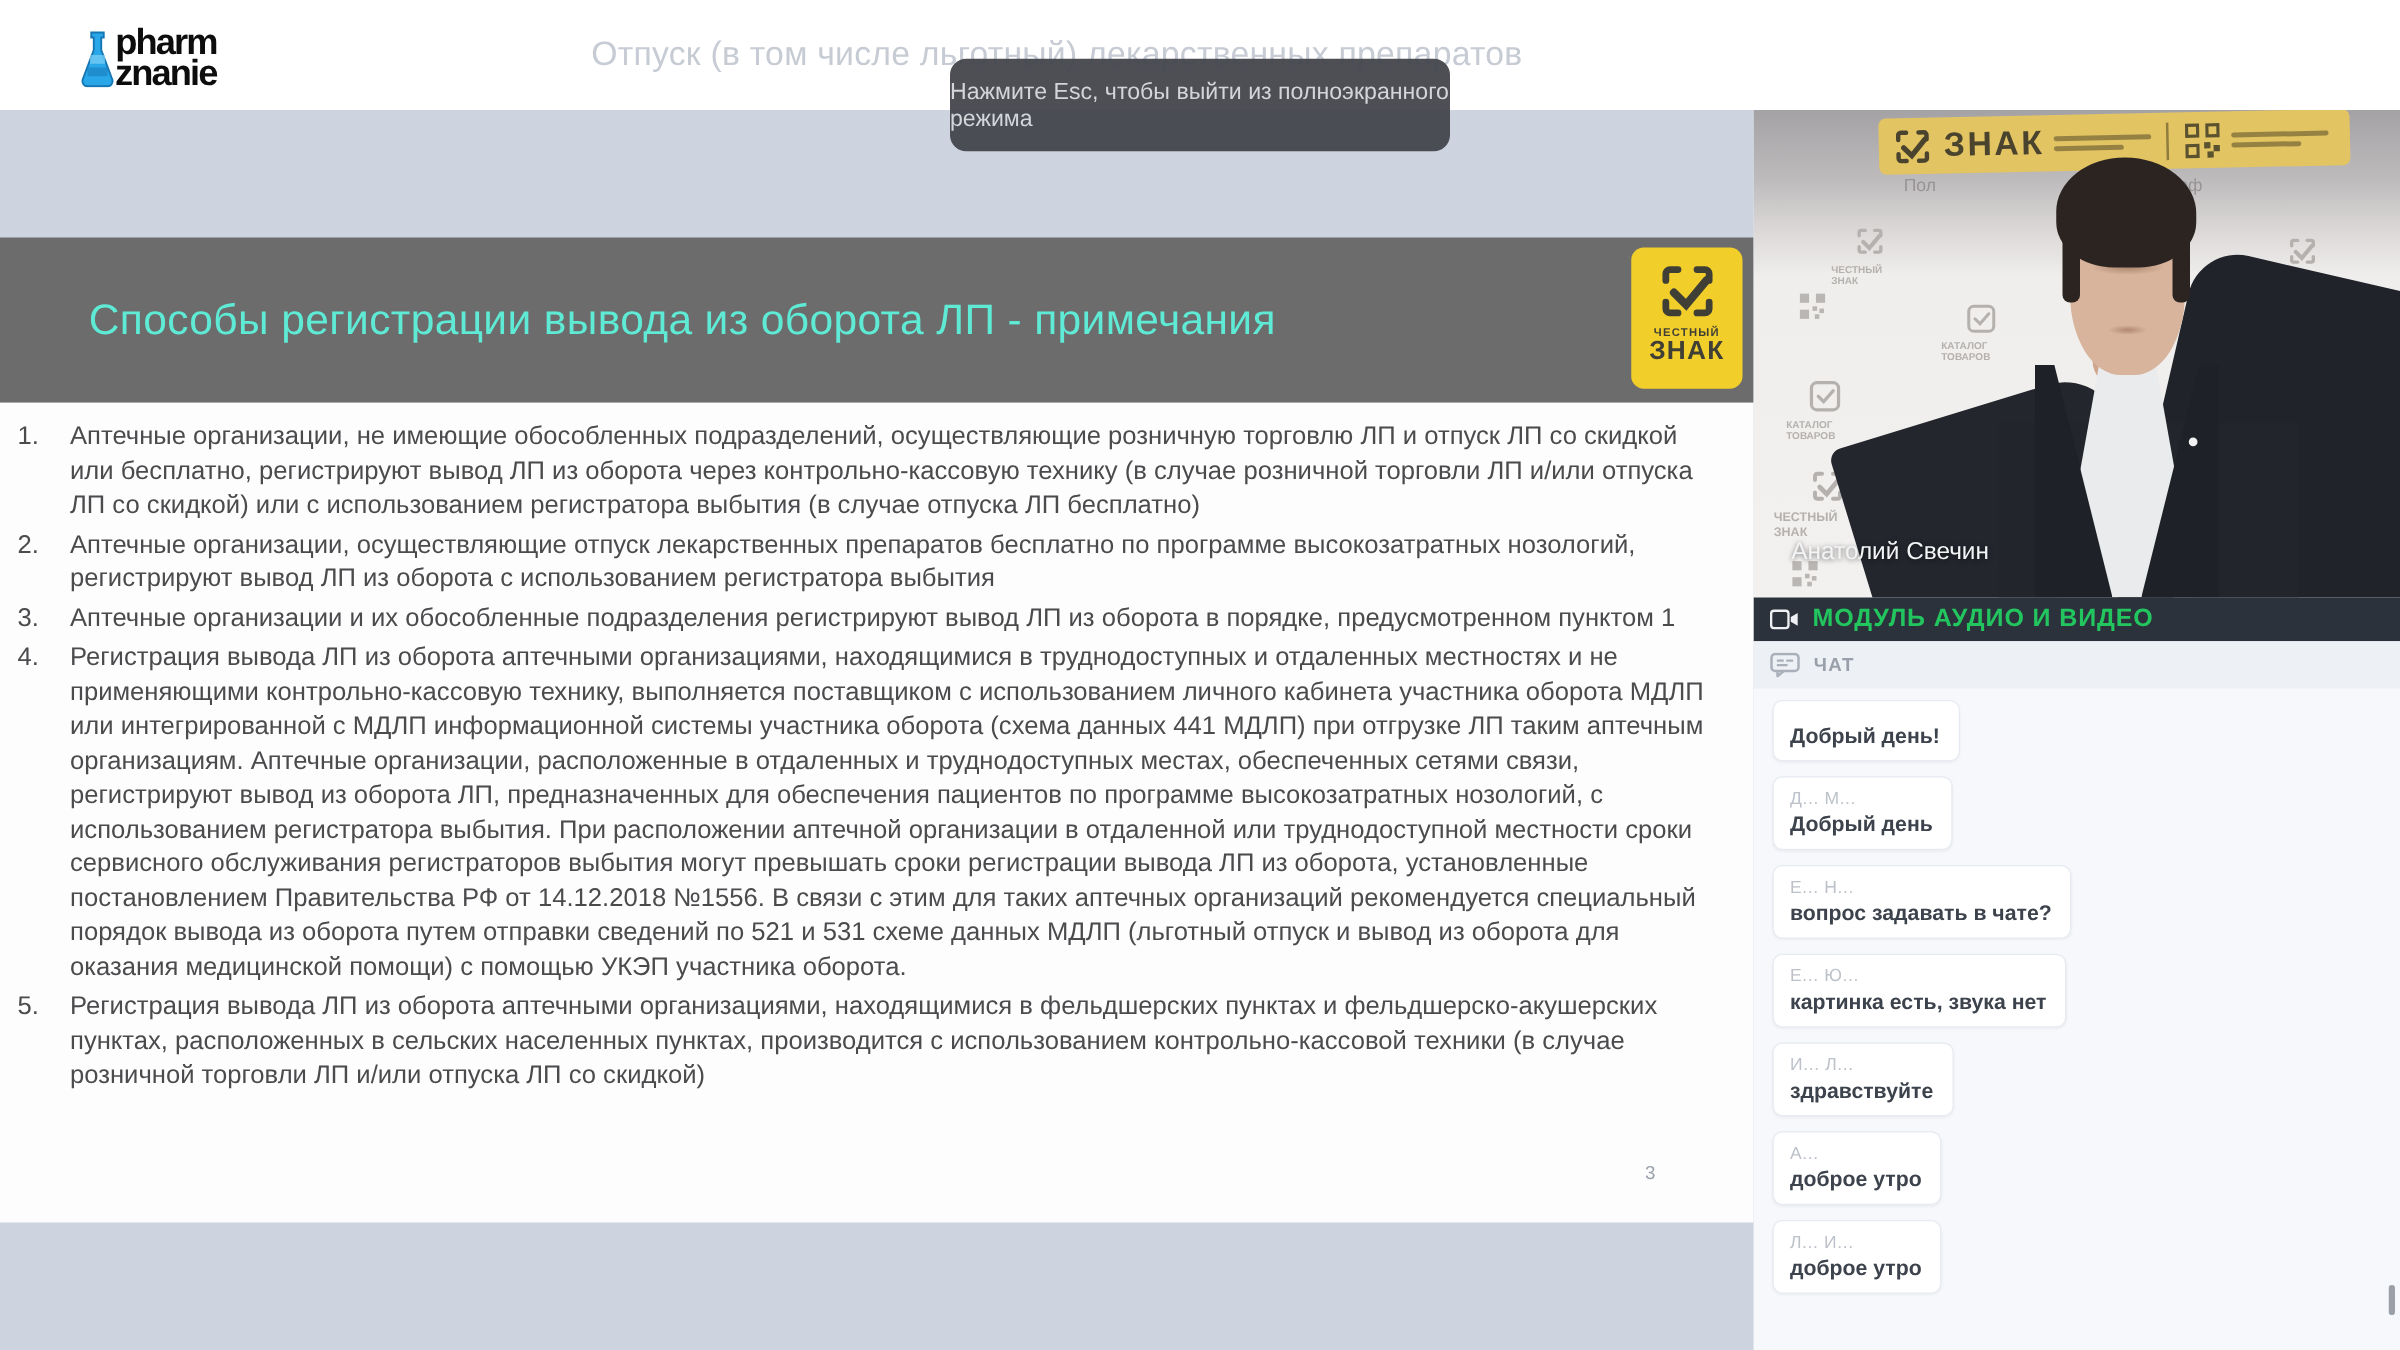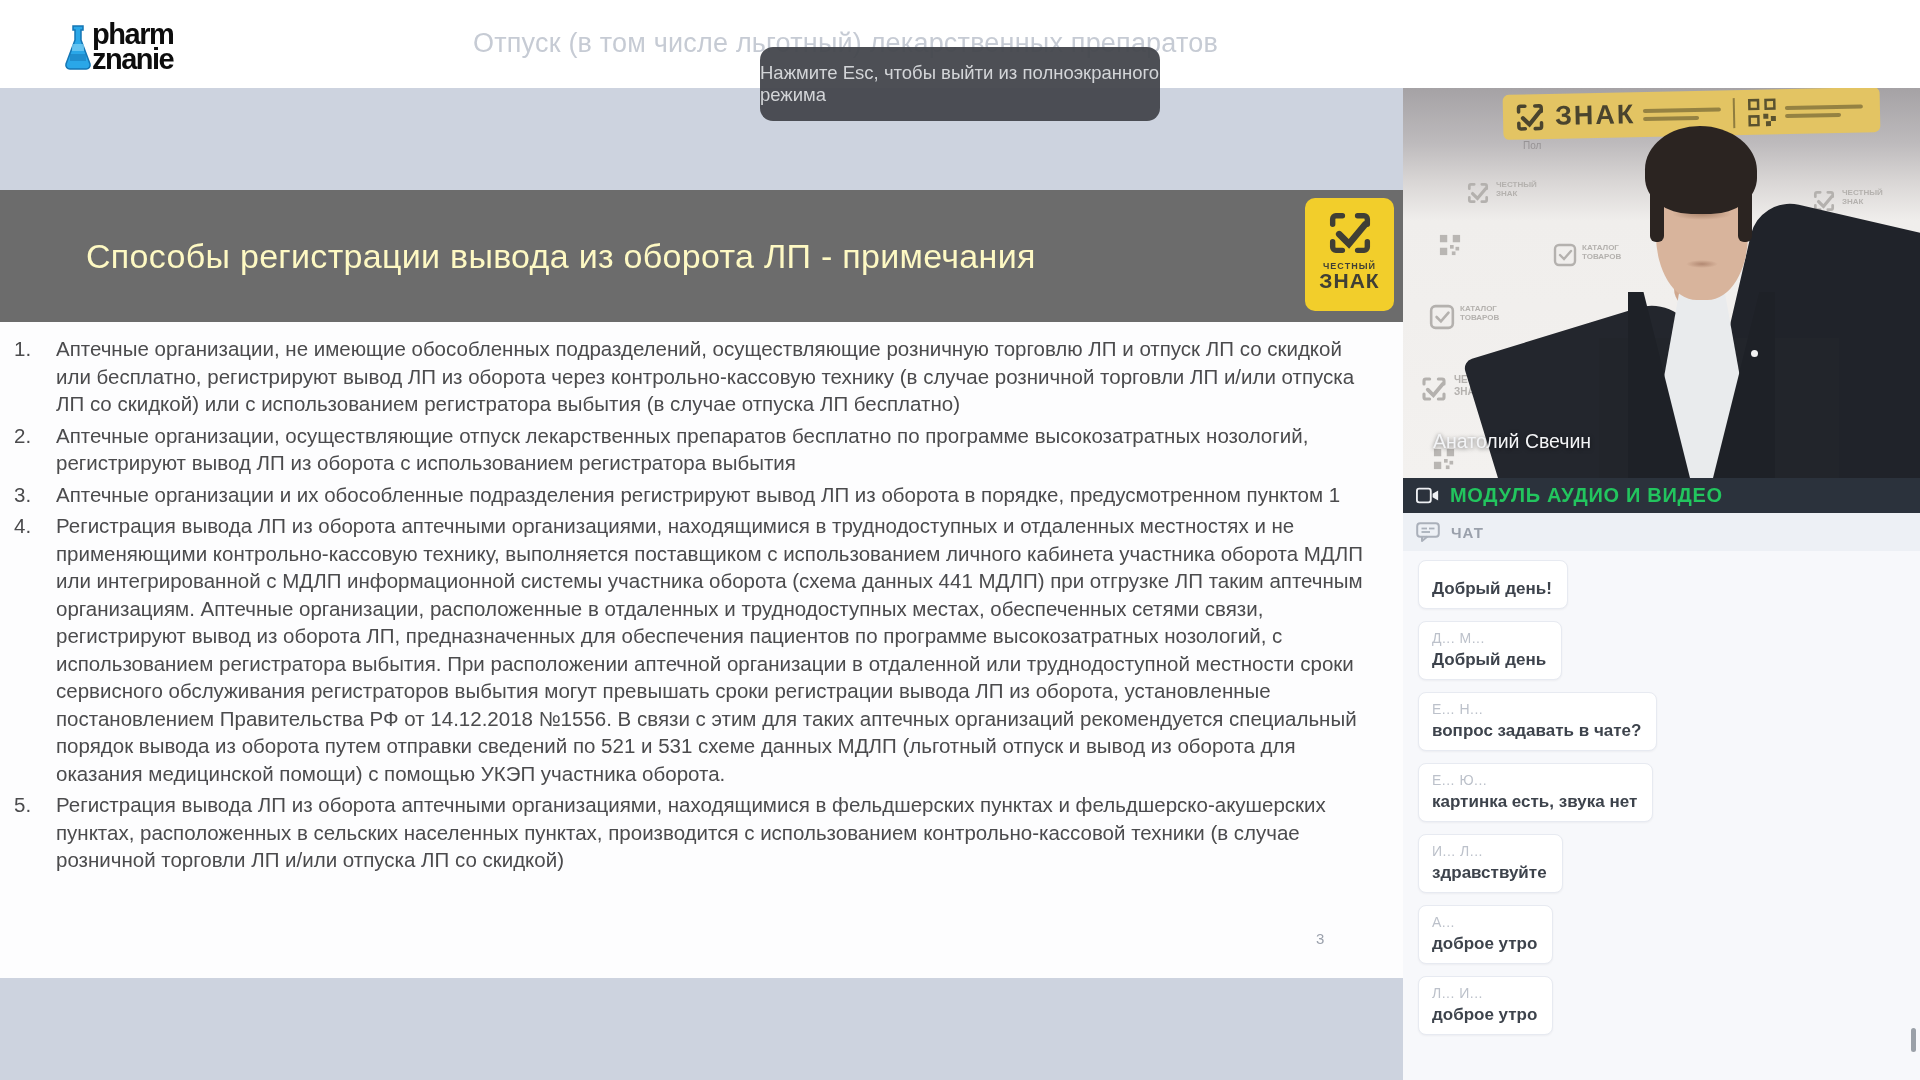--- a/index.html
+++ b/index.html
@@ -14,22 +14,22 @@
   .webinar-title{position:absolute;left:473px;top:28px;font-size:27px;color:#c6cbd4;letter-spacing:0.2px;white-space:nowrap;}
 
   
   .esc-tooltip{position:absolute;left:760px;top:47px;width:400px;height:74px;background:rgba(67,70,76,0.95);
     border-radius:13px;z-index:60;display:flex;align-items:center;justify-content:center;}
   .esc-tooltip span{color:#d3d5d8;font-size:18.5px;}
 
   
   .stage{position:absolute;left:0;top:88px;width:1403px;height:992px;background:#cdd3df;overflow:hidden;}
   .slide-banner{position:absolute;left:0;top:102px;width:1403px;height:132px;background:#6c6c6c;}
-  .slide-title{position:absolute;left:86px;top:0;height:132px;display:flex;align-items:center;
-    color:#fef9c3;font-size:34px;letter-spacing:0.3px;}
+  .slide-title{position:absolute;left:71px;top:0;height:132px;display:flex;align-items:center;
+    color:#5eead4;font-size:34px;letter-spacing:0.3px;}
   .cz-badge{position:absolute;left:1305px;top:110px;width:89px;height:113px;background:#f2ce2b;border-radius:10px;
     display:flex;flex-direction:column;align-items:center;justify-content:flex-start;padding-top:9px;box-sizing:border-box;z-index:3;}
   .cz-badge .cz-top{color:#403f35;font-size:9px;font-weight:700;letter-spacing:1px;margin-top:2px;}
   .cz-badge .cz-bottom{color:#403f35;font-size:21px;font-weight:800;letter-spacing:1px;margin-top:-2px;}
   .slide-white{position:absolute;left:0;top:234px;width:1403px;height:656px;background:#fdfdfe;}
   .slide-body{position:absolute;left:0;top:13px;width:1403px;box-sizing:border-box;padding:0 28px 0 12px;}
   .item{position:relative;padding-left:44px;margin-bottom:4px;font-size:20.5px;line-height:27.5px;color:#4b4b4d;}
   .item .num{position:absolute;left:2px;top:0;width:34px;}
   .page-num{position:absolute;left:1316px;top:608px;color:#9ba1ac;font-size:15px;}
 
@@ -39,24 +39,24 @@
   
   .video{position:absolute;left:0;top:0;width:517px;height:390px;overflow:hidden;
     background:linear-gradient(180deg,#a5a2a5 0%,#bdbabc 14%,#d9d6d5 24%,#f0eeec 34%,#f3f1ef 100%);}
   .banner-yellow{position:absolute;left:100px;top:3px;width:377px;height:45px;background:#e3c463;border-radius:6px;
     transform:rotate(-1.2deg);display:flex;align-items:center;padding:0 10px;box-sizing:border-box;gap:8px;}
   .banner-yellow .brand{color:#4a442e;font-size:27px;font-weight:800;letter-spacing:2px;}
   .tiny-lines{display:flex;flex-direction:column;gap:4px;}
   .tiny-lines i{display:block;width:78px;height:4px;background:rgba(86,76,40,0.55);border-radius:2px;}
   .tiny-lines i.short{width:56px;}
   .banner-div{width:2px;height:30px;background:rgba(86,76,40,0.6);margin:0 4px;}
-  .backdrop-url{position:absolute;left:120px;top:52px;width:290px;color:#979395;font-size:10px;display:flex;gap:36px;}
+  .backdrop-url{position:absolute;left:120px;top:52px;width:290px;color:#979395;font-size:14px;display:flex;gap:36px;}
   .backdrop-url .frag-l{margin-left:0;}
   .backdrop-url .frag-r{margin-left:118px;}
-  .mark{position:absolute;display:flex;align-items:flex-start;gap:5px;color:#b9b6b3;}
+  .mark{position:absolute;display:flex;align-items:flex-end;gap:5px;color:#b9b6b3;flex-direction:column;}
   .mark .mlabel{font-size:8px;font-weight:700;text-transform:uppercase;line-height:1.15;width:44px;color:#b4b1ae;}
 
   
   .jacket-right{position:absolute;left:315px;top:135px;width:280px;height:340px;background:#20232a;
     border-radius:40px 10px 0 0;transform:rotate(13deg);}
   .jacket-left{position:absolute;left:88px;top:235px;width:230px;height:230px;background:#23262d;
     border-radius:10px 46px 0 0;transform:rotate(-17deg);}
   .torso{position:absolute;left:196px;top:250px;width:240px;height:140px;background:#22252b;}
   .neck{position:absolute;left:271px;top:170px;width:50px;height:52px;background:#cfa78e;border-radius:42%;}
   .shirt{position:absolute;left:243px;top:202px;width:112px;height:188px;background:#e9ebed;

